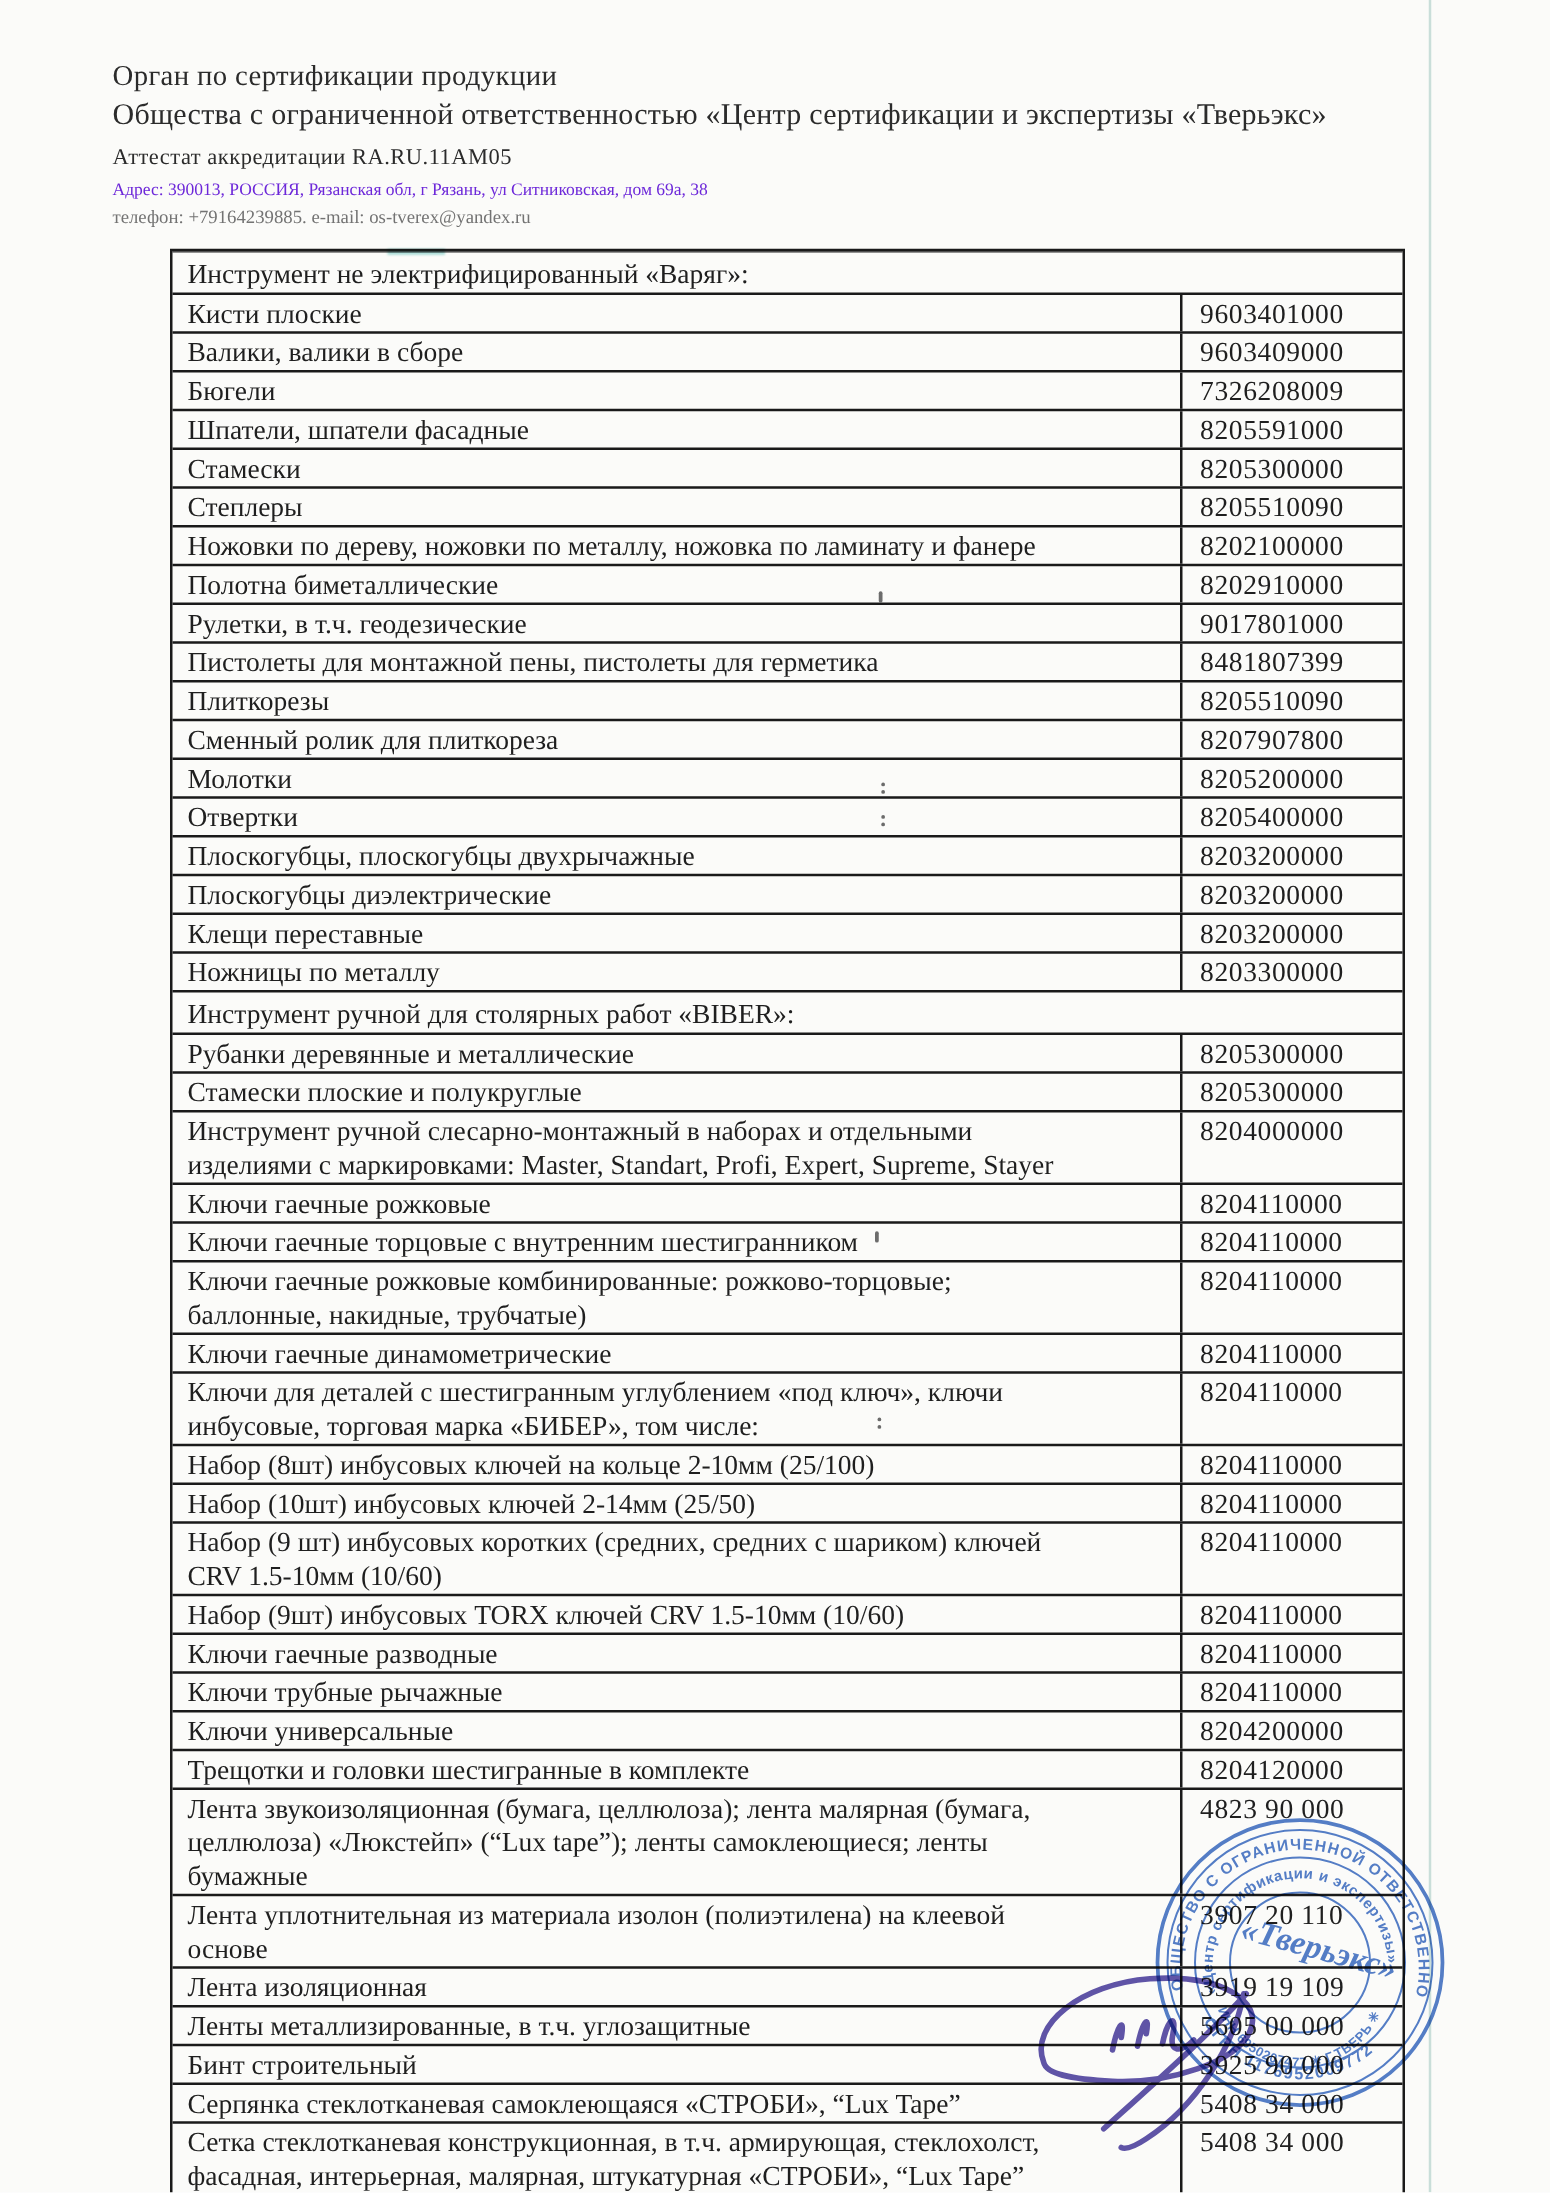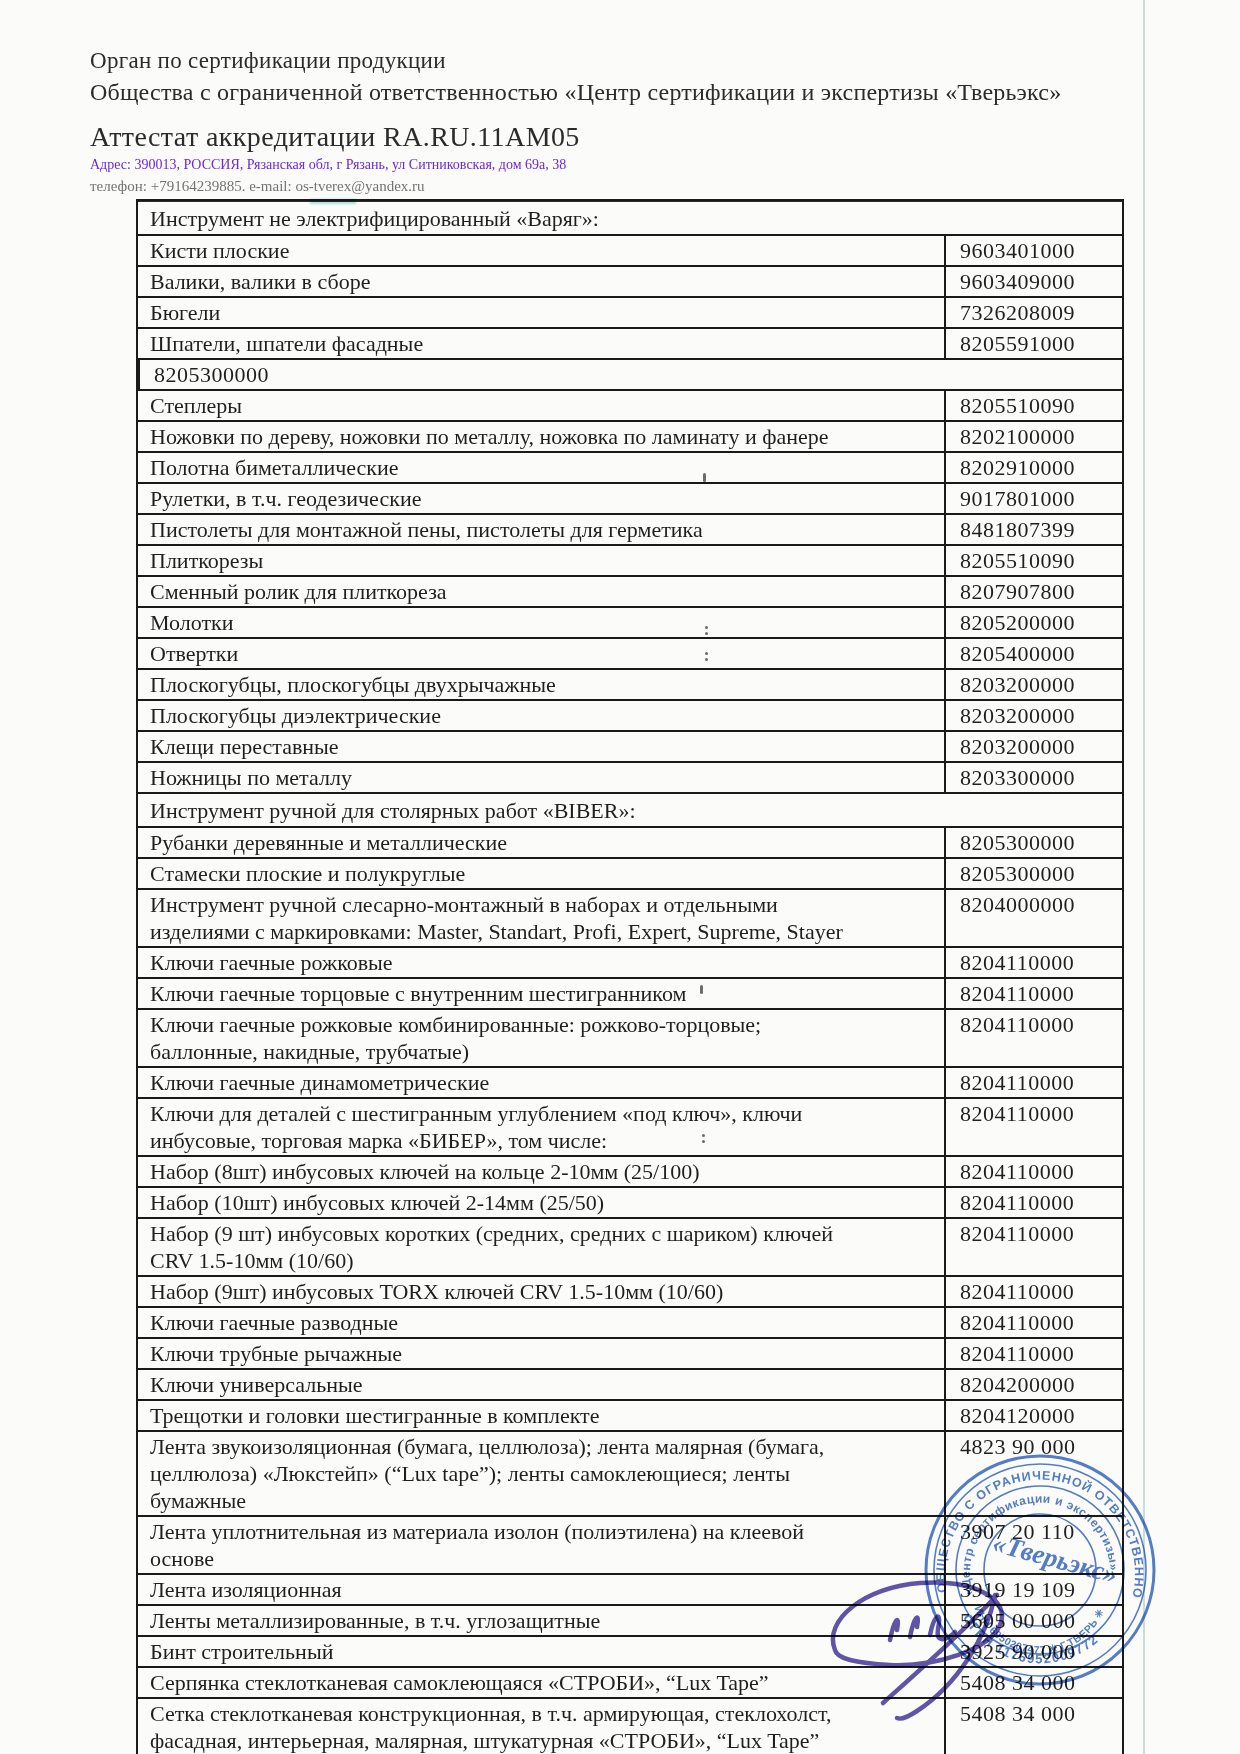--- a/index.html
+++ b/index.html
@@ -11,21 +11,21 @@
     font-family:"Liberation Serif", serif;
     color:#1f1f1f;
   }
   
   .doc-header{
     position:absolute;left:90px;top:46px;width:1110px;
     color:#2b2b2b;
   }
   .doc-header .h1{font-size:23px;line-height:30px;letter-spacing:.3px;}
   .doc-header .h2{font-size:24px;line-height:32px;letter-spacing:.2px;}
-  .doc-header .h3{font-size:28px;line-height:34px;letter-spacing:.4px;margin-top:12px;}
+  .doc-header .h3{font-size:18px;line-height:34px;letter-spacing:.4px;}
   .doc-header .h4{font-size:14px;line-height:22px;color:#6d28d9;}
   .doc-header .h5{font-size:15px;line-height:20px;color:#737373;}
   
   .cert-table{
     position:absolute;left:136px;top:199px;width:988px;
     border:2px solid #1a1a1a;
     background:transparent;
     box-sizing:border-box;
   }
   .row{display:flex;border-top:2px solid #1a1a1a;box-sizing:border-box;}
@@ -91,20 +91,21 @@
       </div>
       <div class="row item">
         <div class="cell label">Бюгели</div>
         <div class="cell code">7326208009</div>
       </div>
       <div class="row item">
         <div class="cell label">Шпатели, шпатели фасадные</div>
         <div class="cell code">8205591000</div>
       </div>
       <div class="row item">
+        <div class="cell label">Стамески</div>
         <div class="cell code">8205300000</div>
       </div>
       <div class="row item">
         <div class="cell label">Степлеры</div>
         <div class="cell code">8205510090</div>
       </div>
       <div class="row item">
         <div class="cell label">Ножовки по дереву, ножовки по металлу, ножовка по ламинату и фанере</div>
         <div class="cell code">8202100000</div>
       </div>

